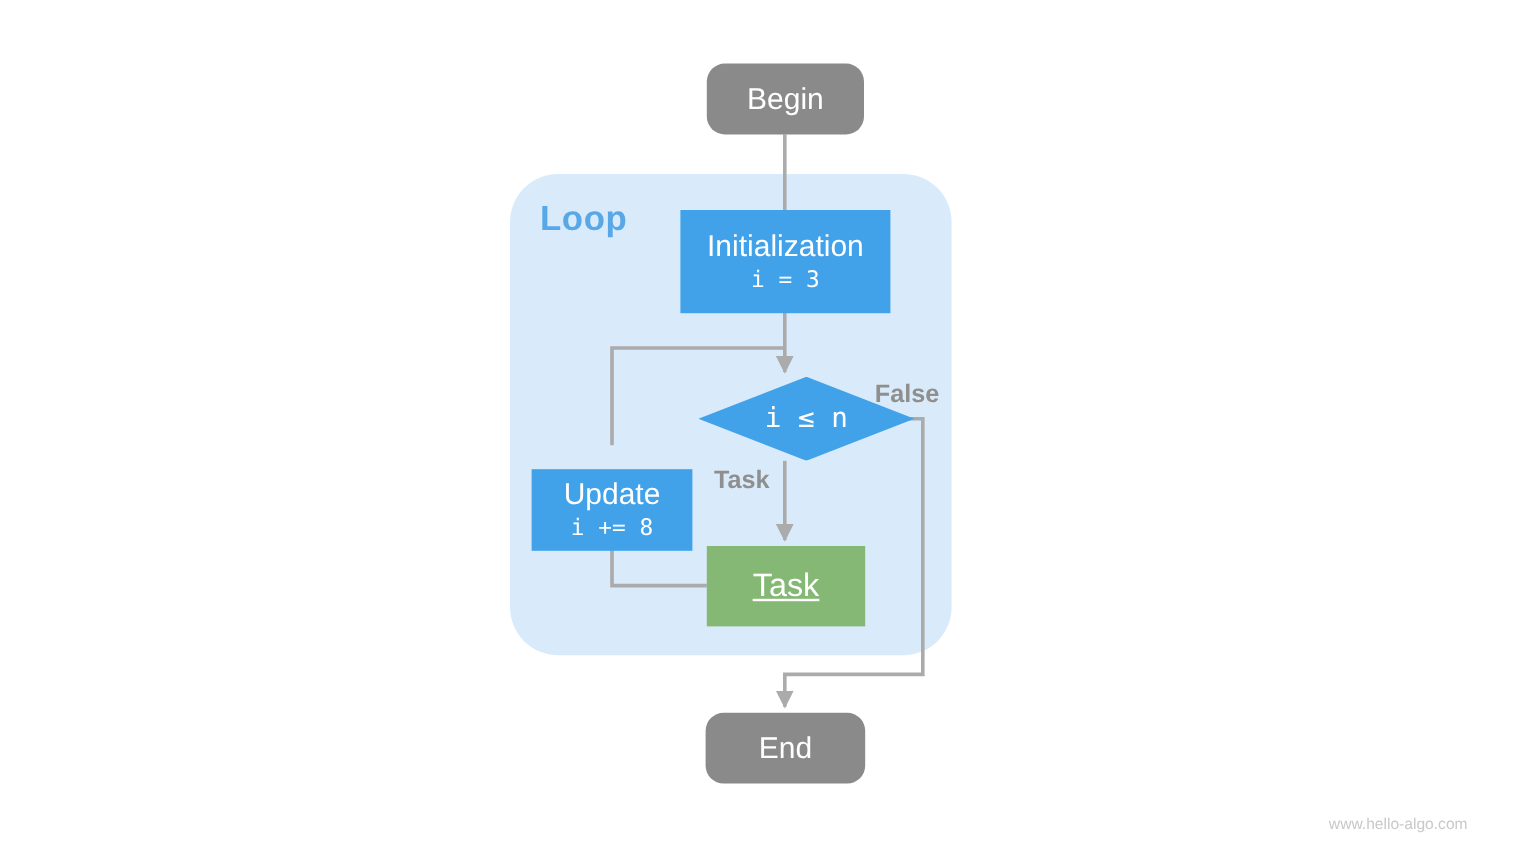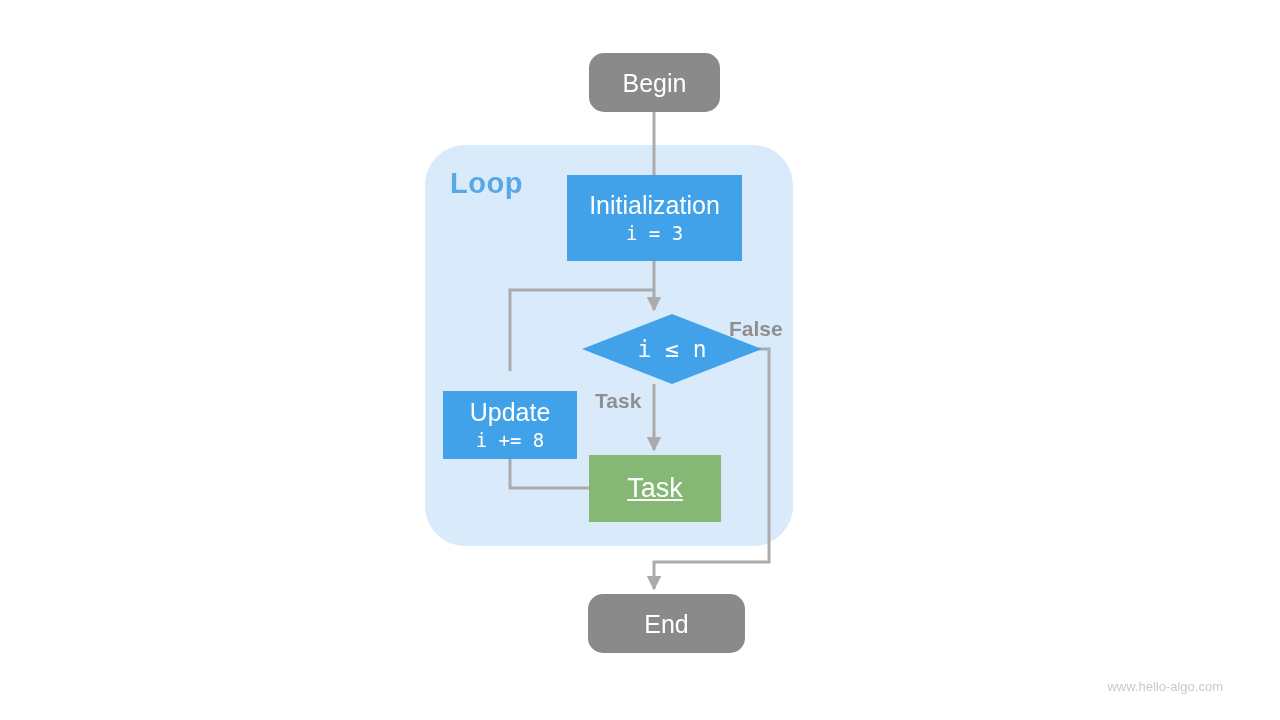--- a/index.html
+++ b/index.html
@@ -53,21 +53,21 @@
     margin-top: 4px;
   }
   .node-begin {
     left: 589px; top: 53px;
     width: 131px; height: 59px;
     background: var(--gray-node, #8A8A8A);
     border-radius: 15px;
   }
   .node-end {
     left: 588px; top: 594px;
-    width: 157px; height: 59px;
+    width: 133px; height: 59px;
     background: var(--gray-node, #8A8A8A);
     border-radius: 15px;
   }
   .node-init {
     left: 567px; top: 175px;
     width: 175px; height: 86px;
     background: var(--blue, #42A2E9);
   }
   .node-update {
     left: 443px; top: 371px;

